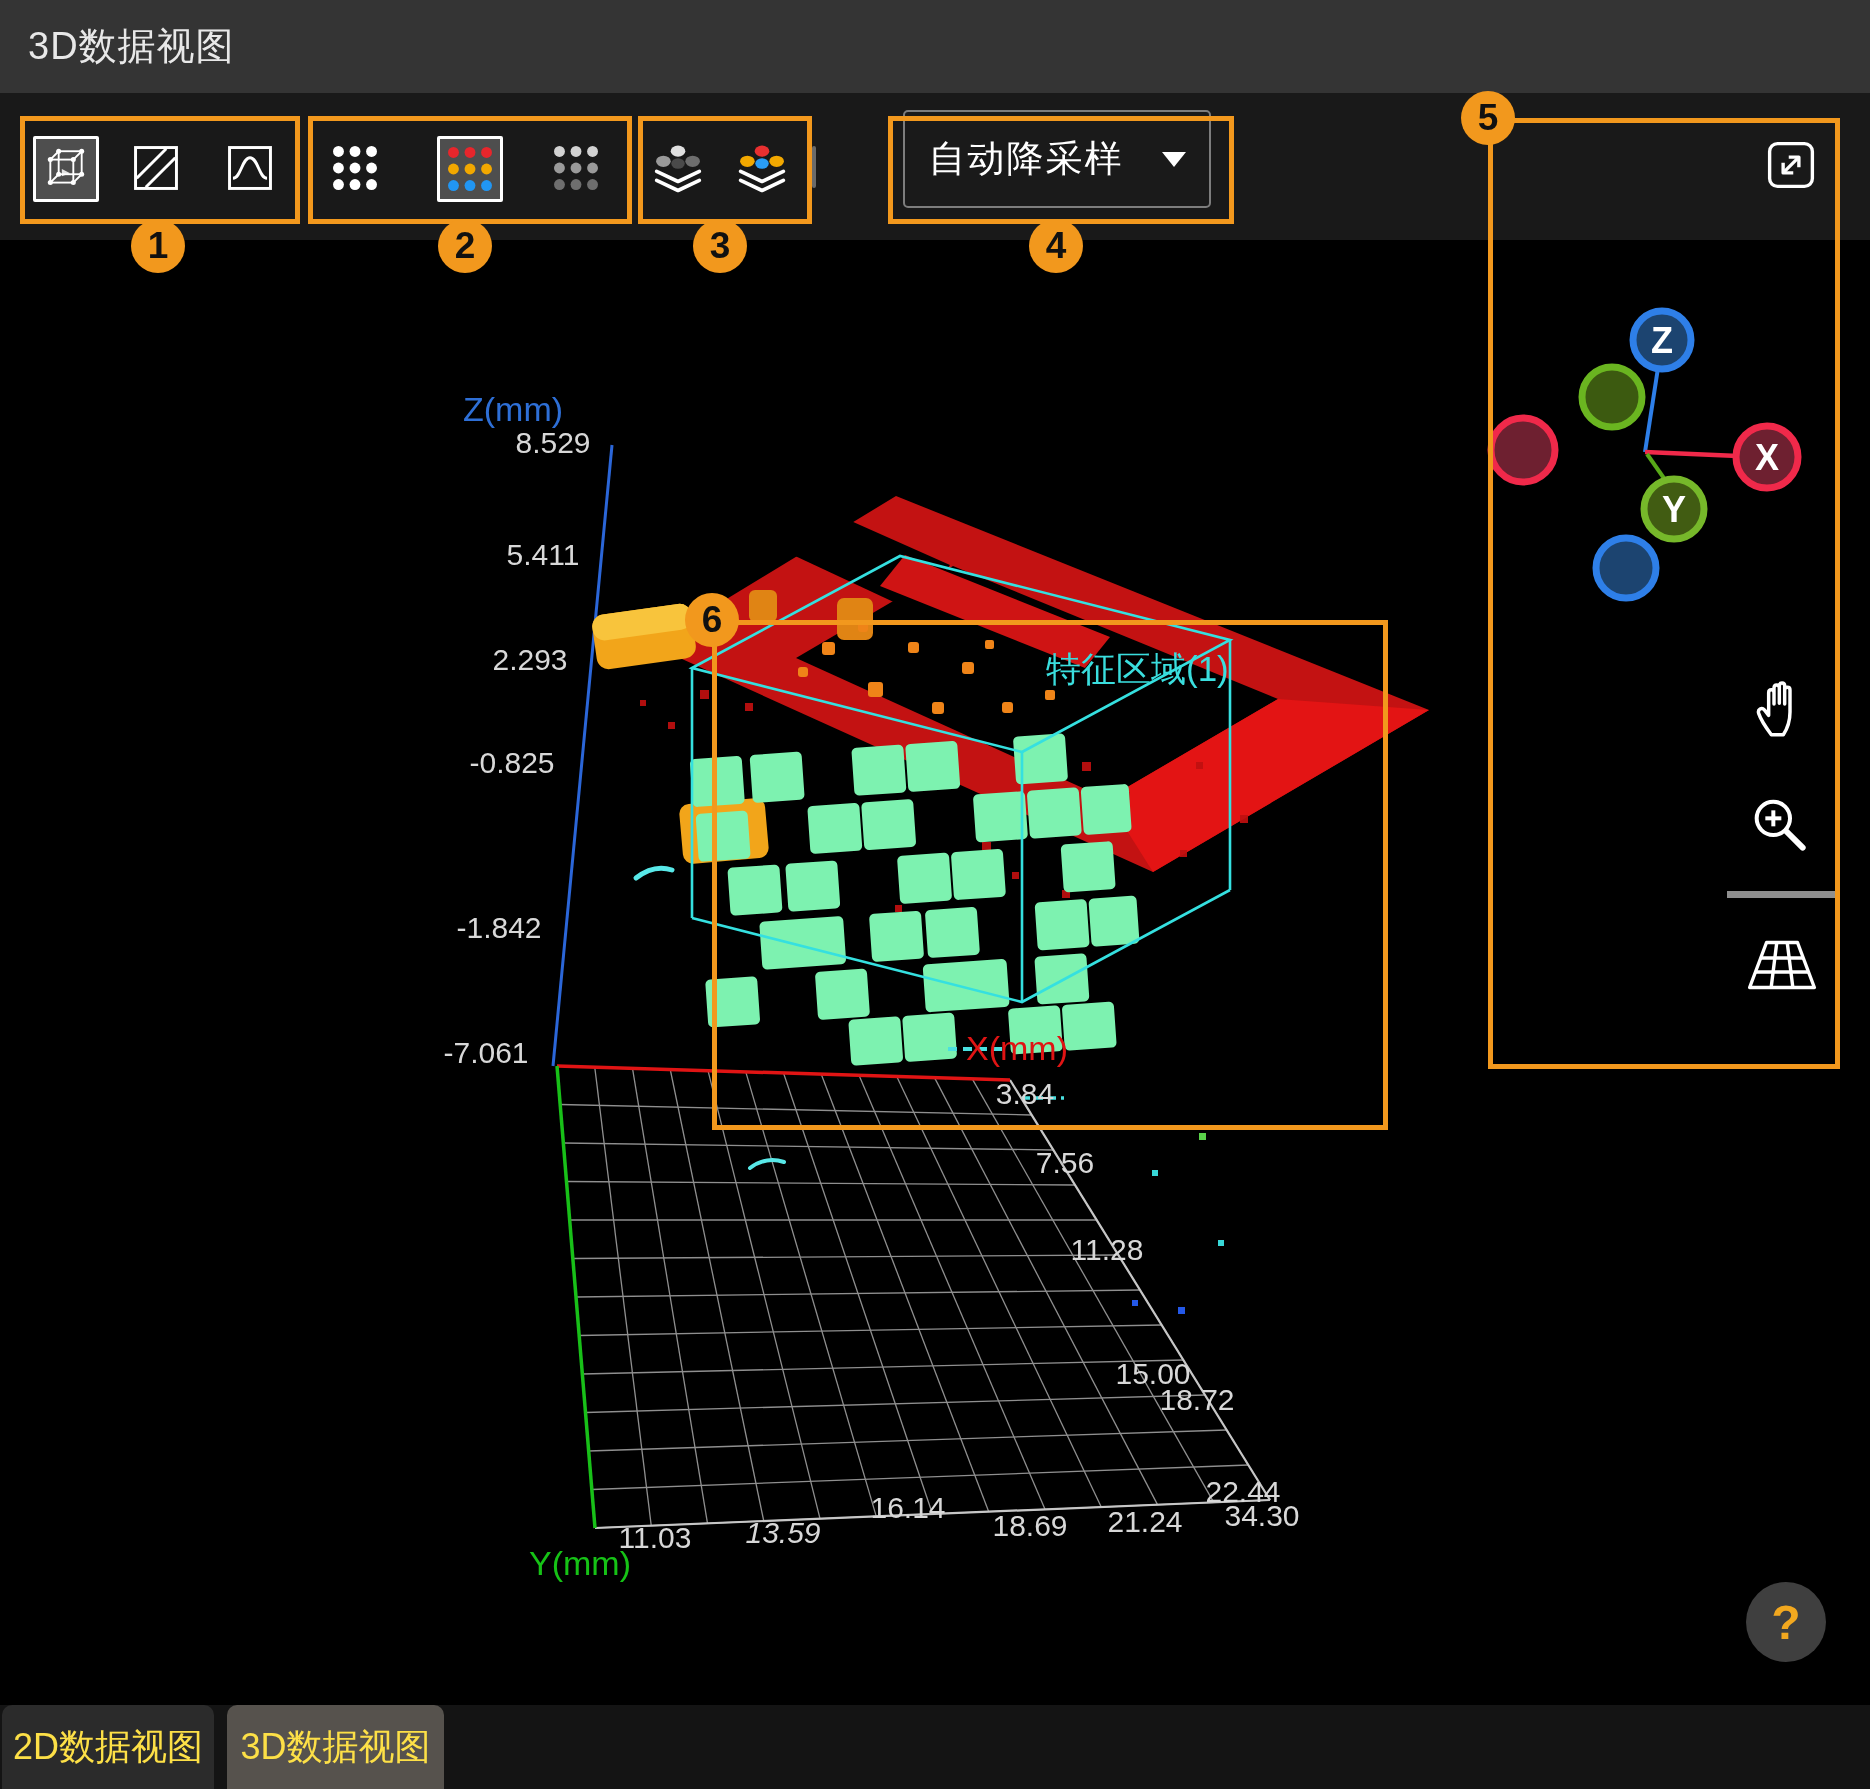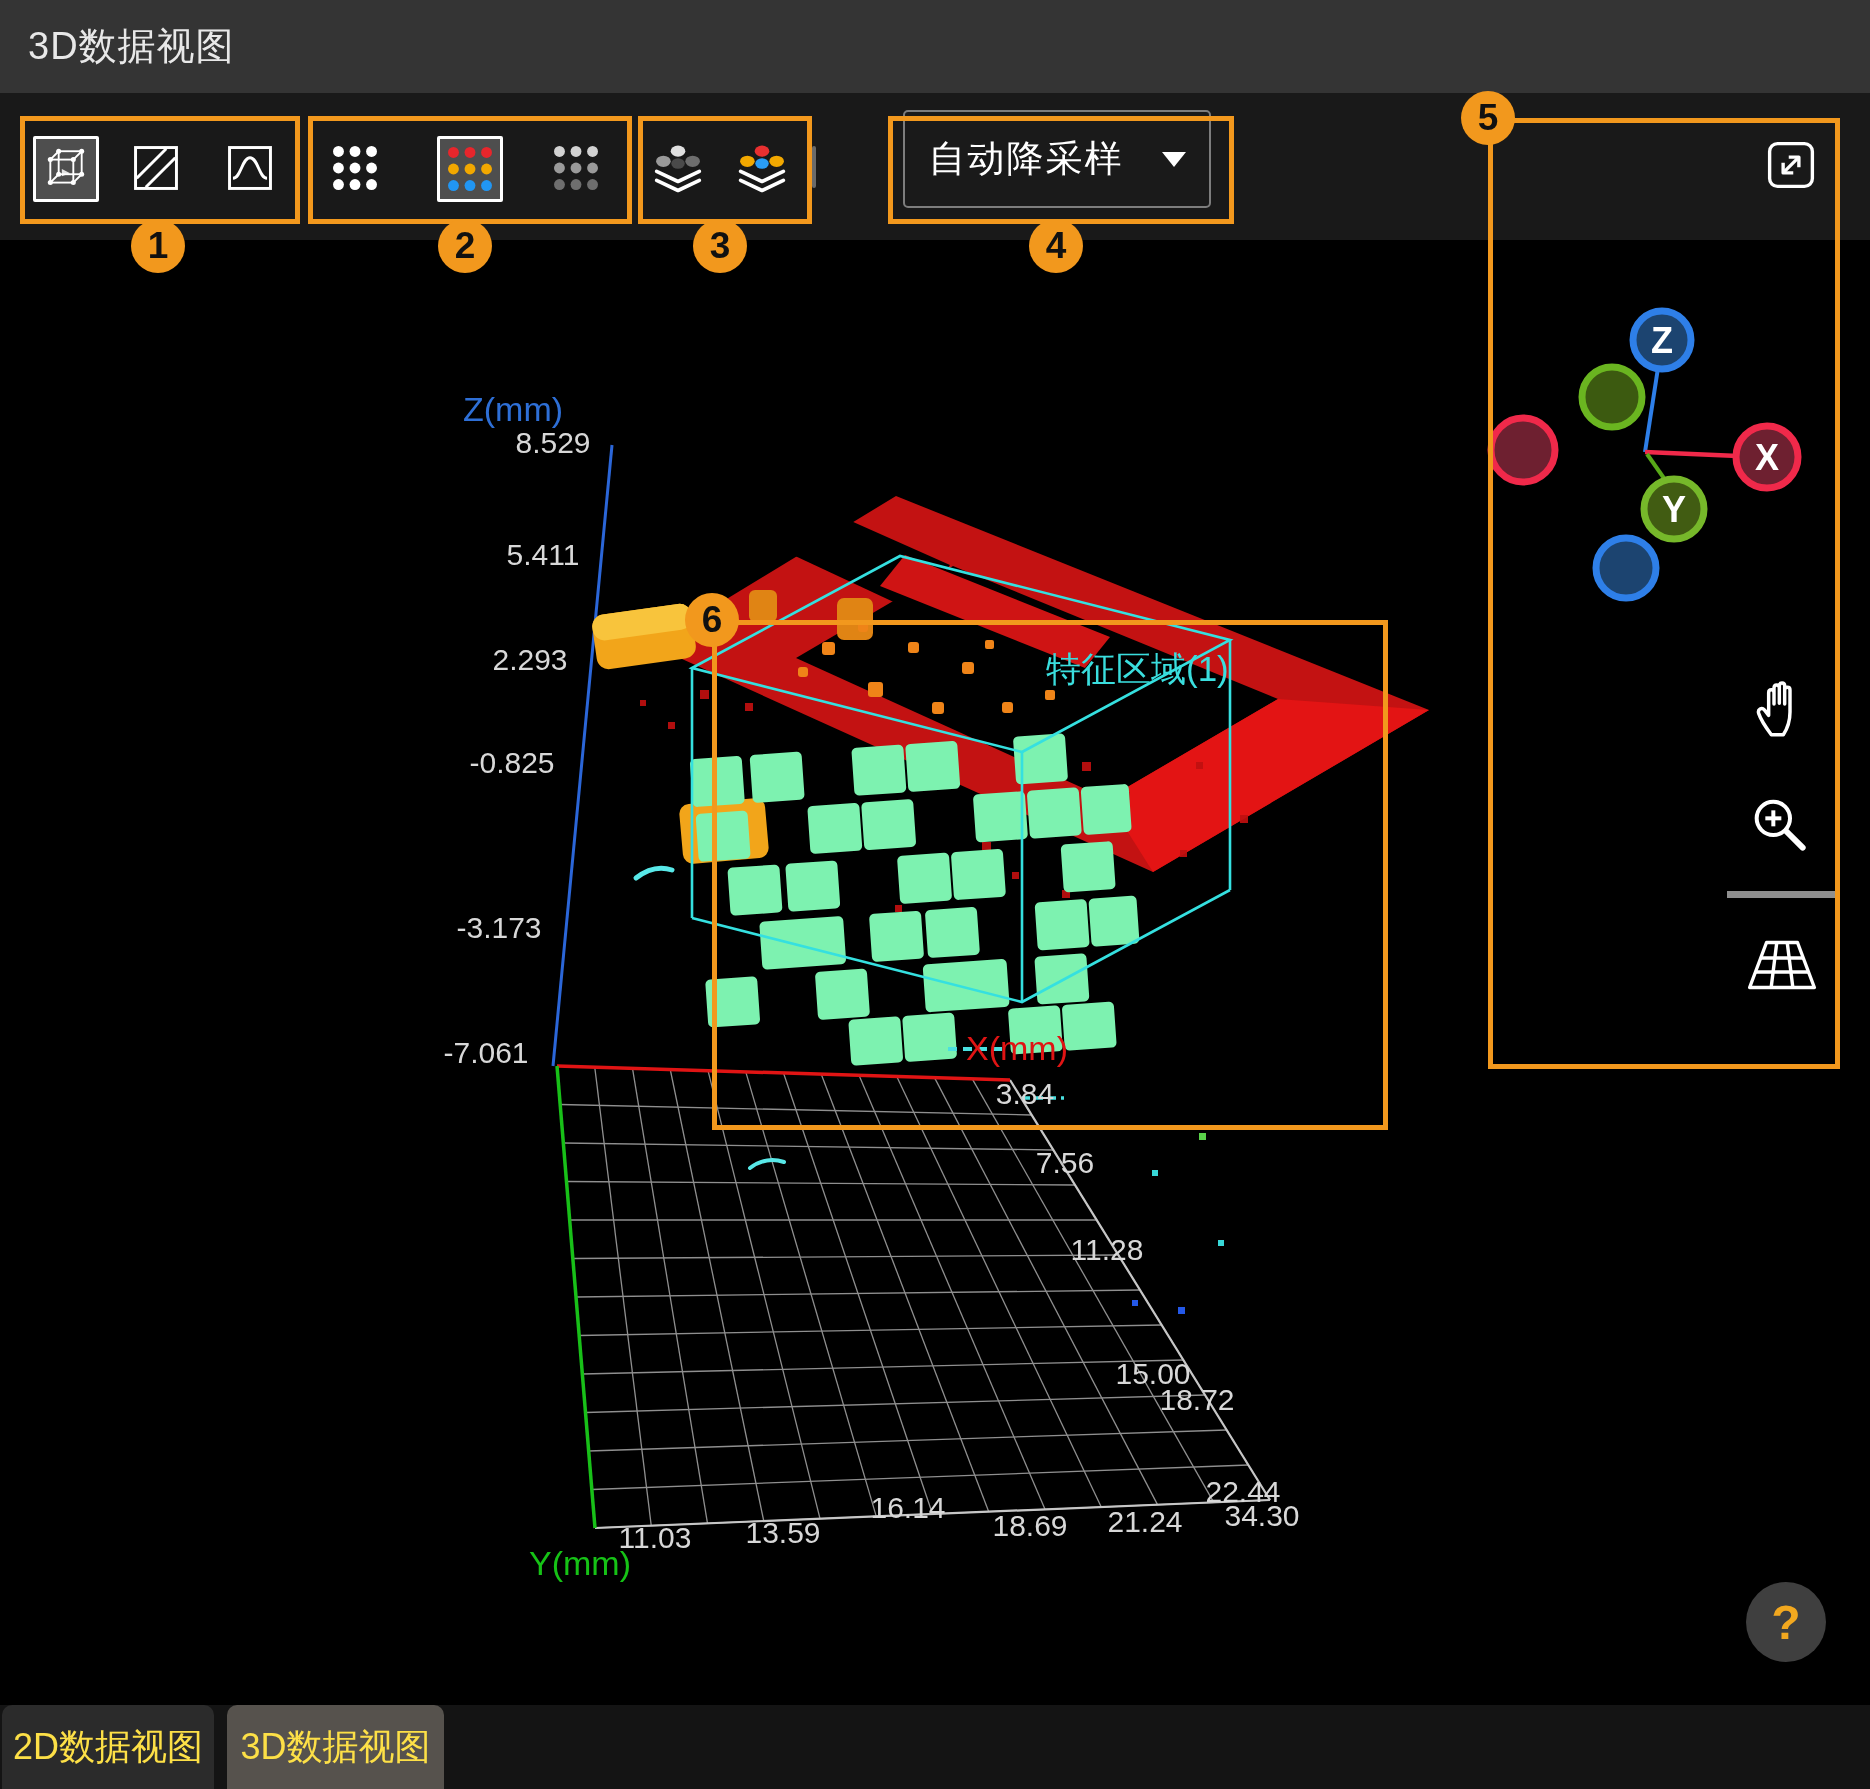--- a/index.html
+++ b/index.html
@@ -338,34 +338,34 @@
       <line x1="1230" y1="640" x2="1230" y2="890"></line>
       <polyline points="692,918 1022,1002 1230,890"></polyline>
     </g>
   </svg>
 
   <div class="axis-name" style="left:513px;top:409px;color:#2e6fd6;">Z(mm)</div>
   <div class="tick" style="left:553px;top:443px;">8.529</div>
   <div class="tick" style="left:543px;top:555px;">5.411</div>
   <div class="tick" style="left:530px;top:660px;">2.293</div>
   <div class="tick" style="left:512px;top:763px;">-0.825</div>
-  <div class="tick" style="left:499px;top:928px;">-3.173</div>
+  <div class="tick" style="left:499px;top:928px;">-1.842</div>
   <div class="tick" style="left:486px;top:1053px;">-7.061</div>
 
   <div class="axis-name" style="left:1017px;top:1048px;color:#e01414;">X(mm)</div>
   <div class="tick" style="left:1025px;top:1094px;">3.84</div>
   <div class="tick" style="left:1065px;top:1163px;">7.56</div>
   <div class="tick" style="left:1107px;top:1250px;">11.28</div>
   <div class="tick" style="left:1153px;top:1374px;">15.00</div>
   <div class="tick" style="left:1197px;top:1400px;">18.72</div>
   <div class="tick" style="left:1243px;top:1492px;">22.44</div>
 
   <div class="axis-name" style="left:580px;top:1563px;color:#16c216;">Y(mm)</div>
   <div class="tick" style="left:655px;top:1538px;">11.03</div>
-  <div class="tick" style="left:783px;top:1533px;">13.59</div>
+  <div class="tick" style="left:783px;top:1533px;font-style:italic;">13.59</div>
   <div class="tick" style="left:908px;top:1508px;text-align:right;">16.14</div>
   <div class="tick" style="left:1030px;top:1526px;">18.69</div>
   <div class="tick" style="left:1145px;top:1522px;">21.24</div>
   <div class="tick" style="left:1262px;top:1516px;">34.30</div>
 
   <div class="feature-label">特征区域(1)</div>
 
   <div class="panel-btn" style="left:1764px;top:138px;width:54px;height:54px;">
     <span>
       <svg width="54" height="54" viewBox="0 0 48 48">

